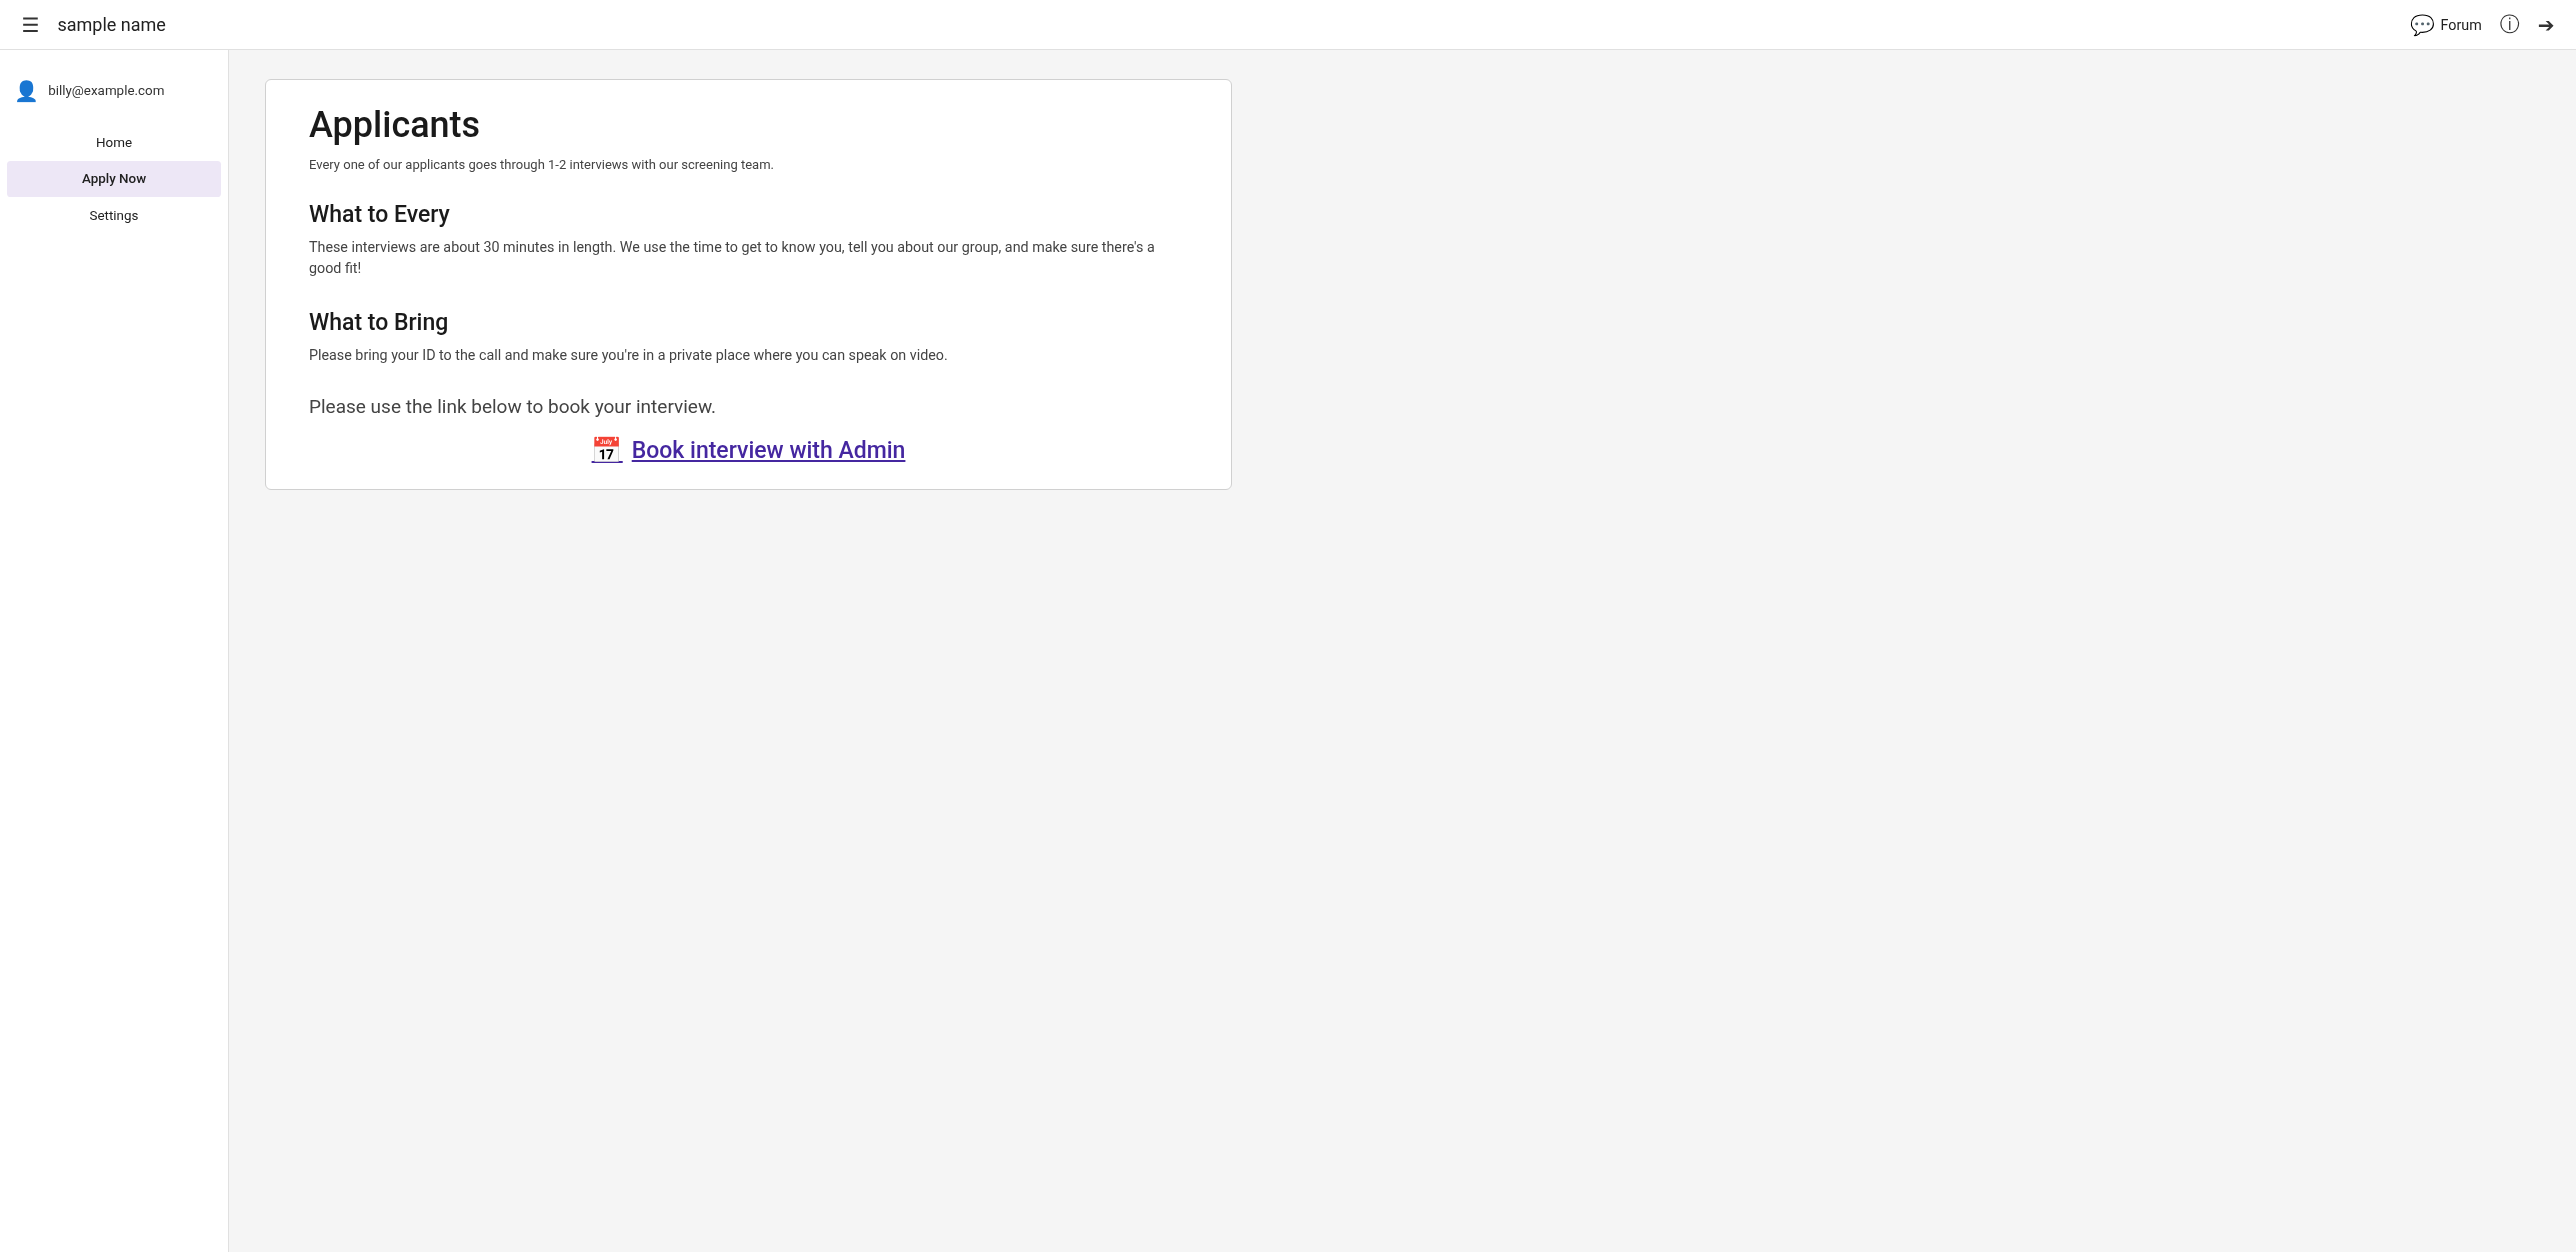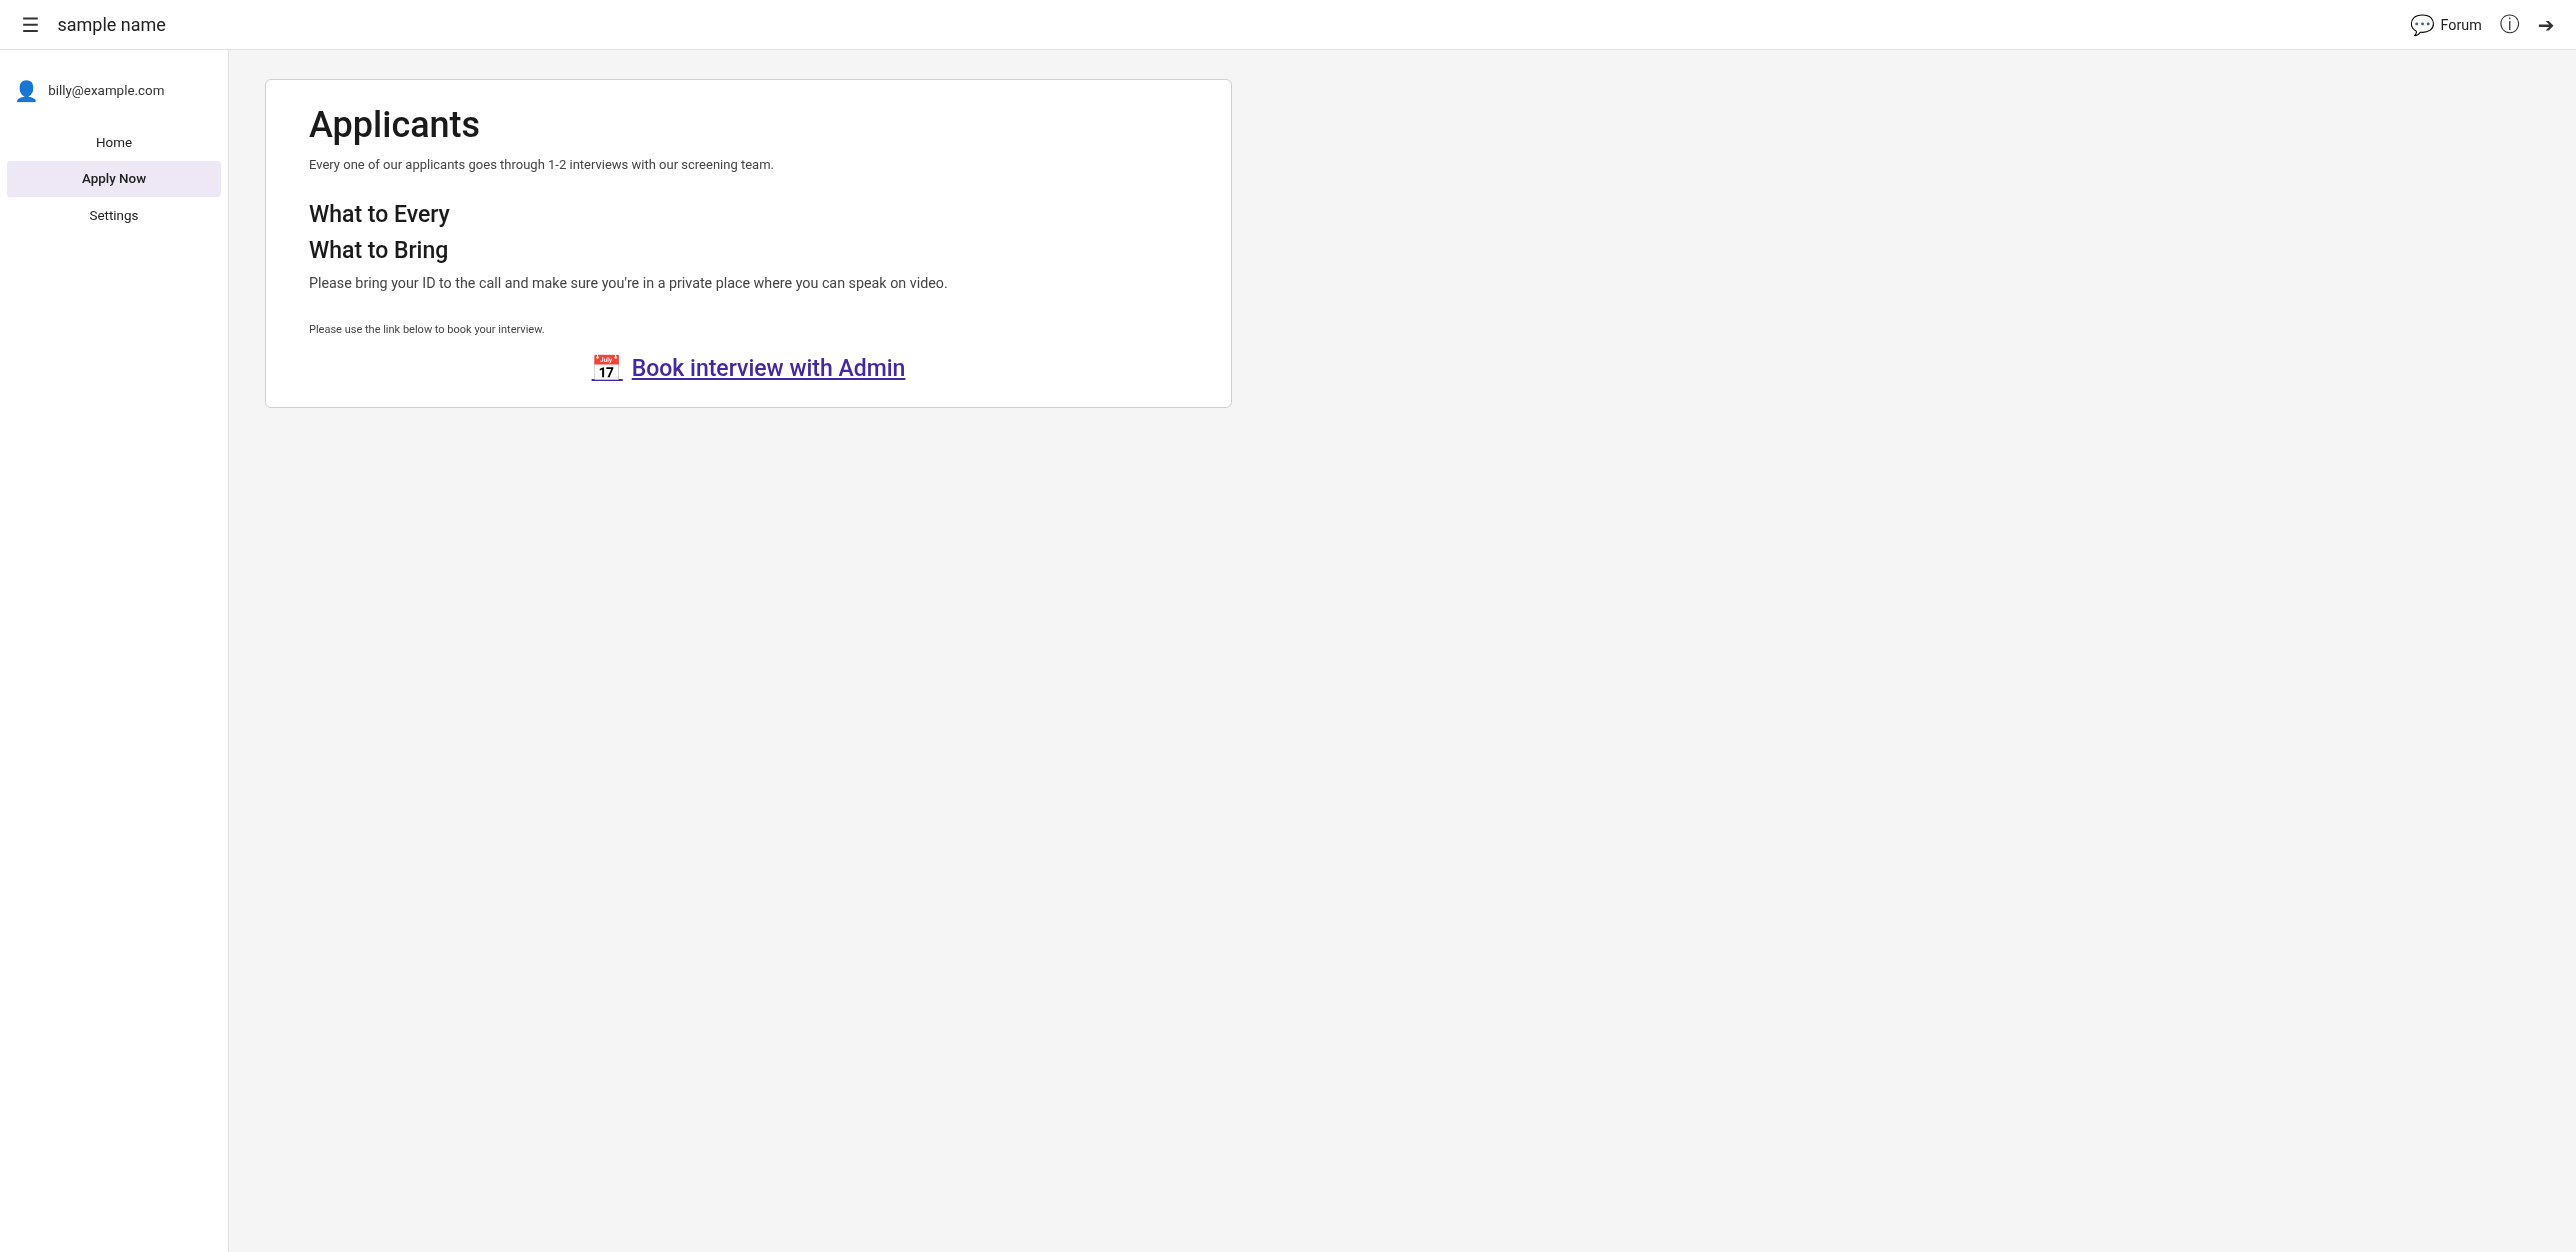--- a/index.html
+++ b/index.html
@@ -195,21 +195,21 @@
       font-weight: 500;
       cursor: pointer;
     }
 
     .calendar-icon {
       font-size: 25px;
       color: #4527a0;
     }
 
     .please-use-text {
-      font-size: 11px;
+      font-size: 19px;
       color: #444;
       margin-bottom: 18px;
     }
   </style>
 </head>
 <body>
 
 <nav class="top-nav">
   <div class="top-nav-left">
     <span class="hamburger-icon">☰</span>
@@ -239,20 +239,21 @@
     </ul>
   </aside>
 
   <main class="main-content">
     <div class="content-card">
 
       <h1 class="content-title">Applicants</h1>
       <p class="content-subtitle">Every one of our applicants goes through 1-2 interviews with our screening team.</p>
 
       <h2 class="section-title">What to Every</h2>
+      <p class="section-body">These interviews are about 30 minutes in length. We use the time to get to know you, tell you about our group, and make sure there's a good fit!</p>
 
       <h2 class="section-title">What to Bring</h2>
       <p class="section-body">Please bring your ID to the call and make sure you're in a private place where you can speak on video.</p>
 
       <p class="please-use-text">Please use the link below to book your interview.</p>
 
       <div class="link-section">
         <a class="book-interview-link">
           <span class="calendar-icon">📅</span>
           <span>Book interview with Admin</span>

